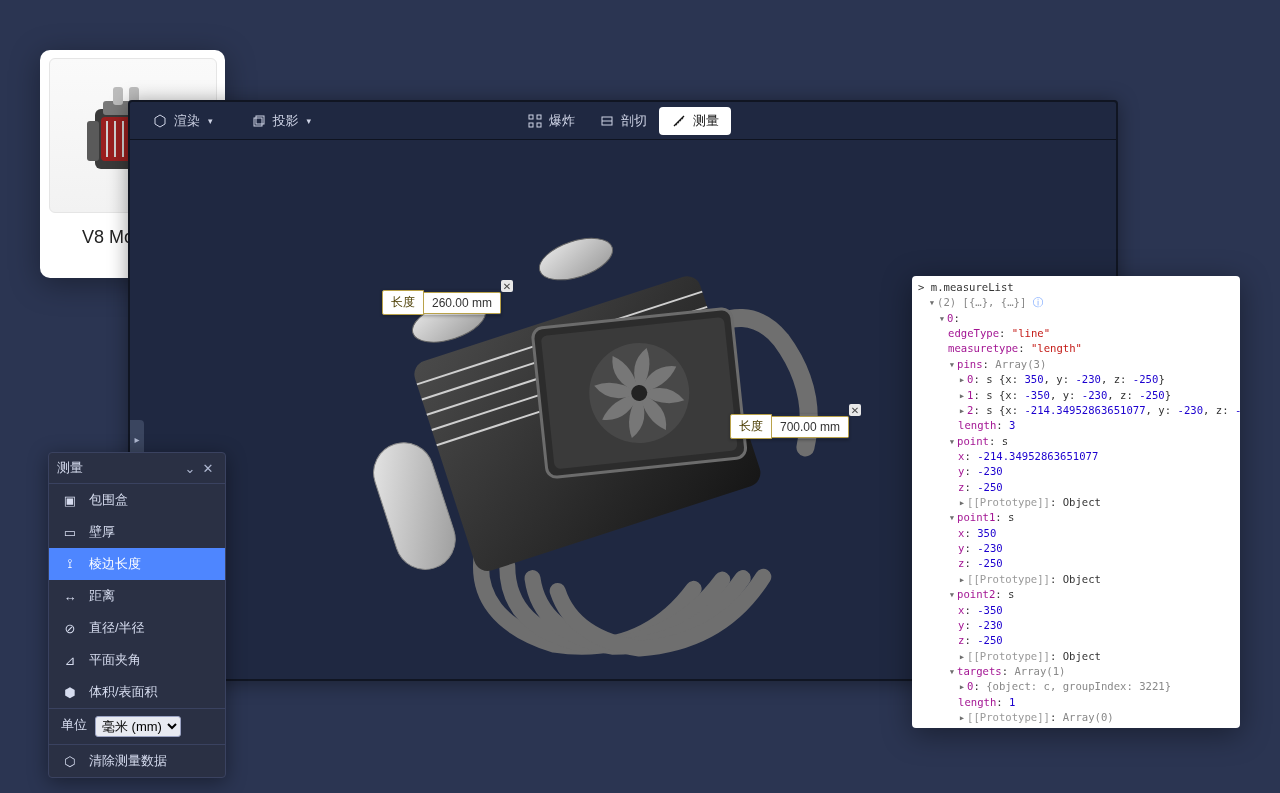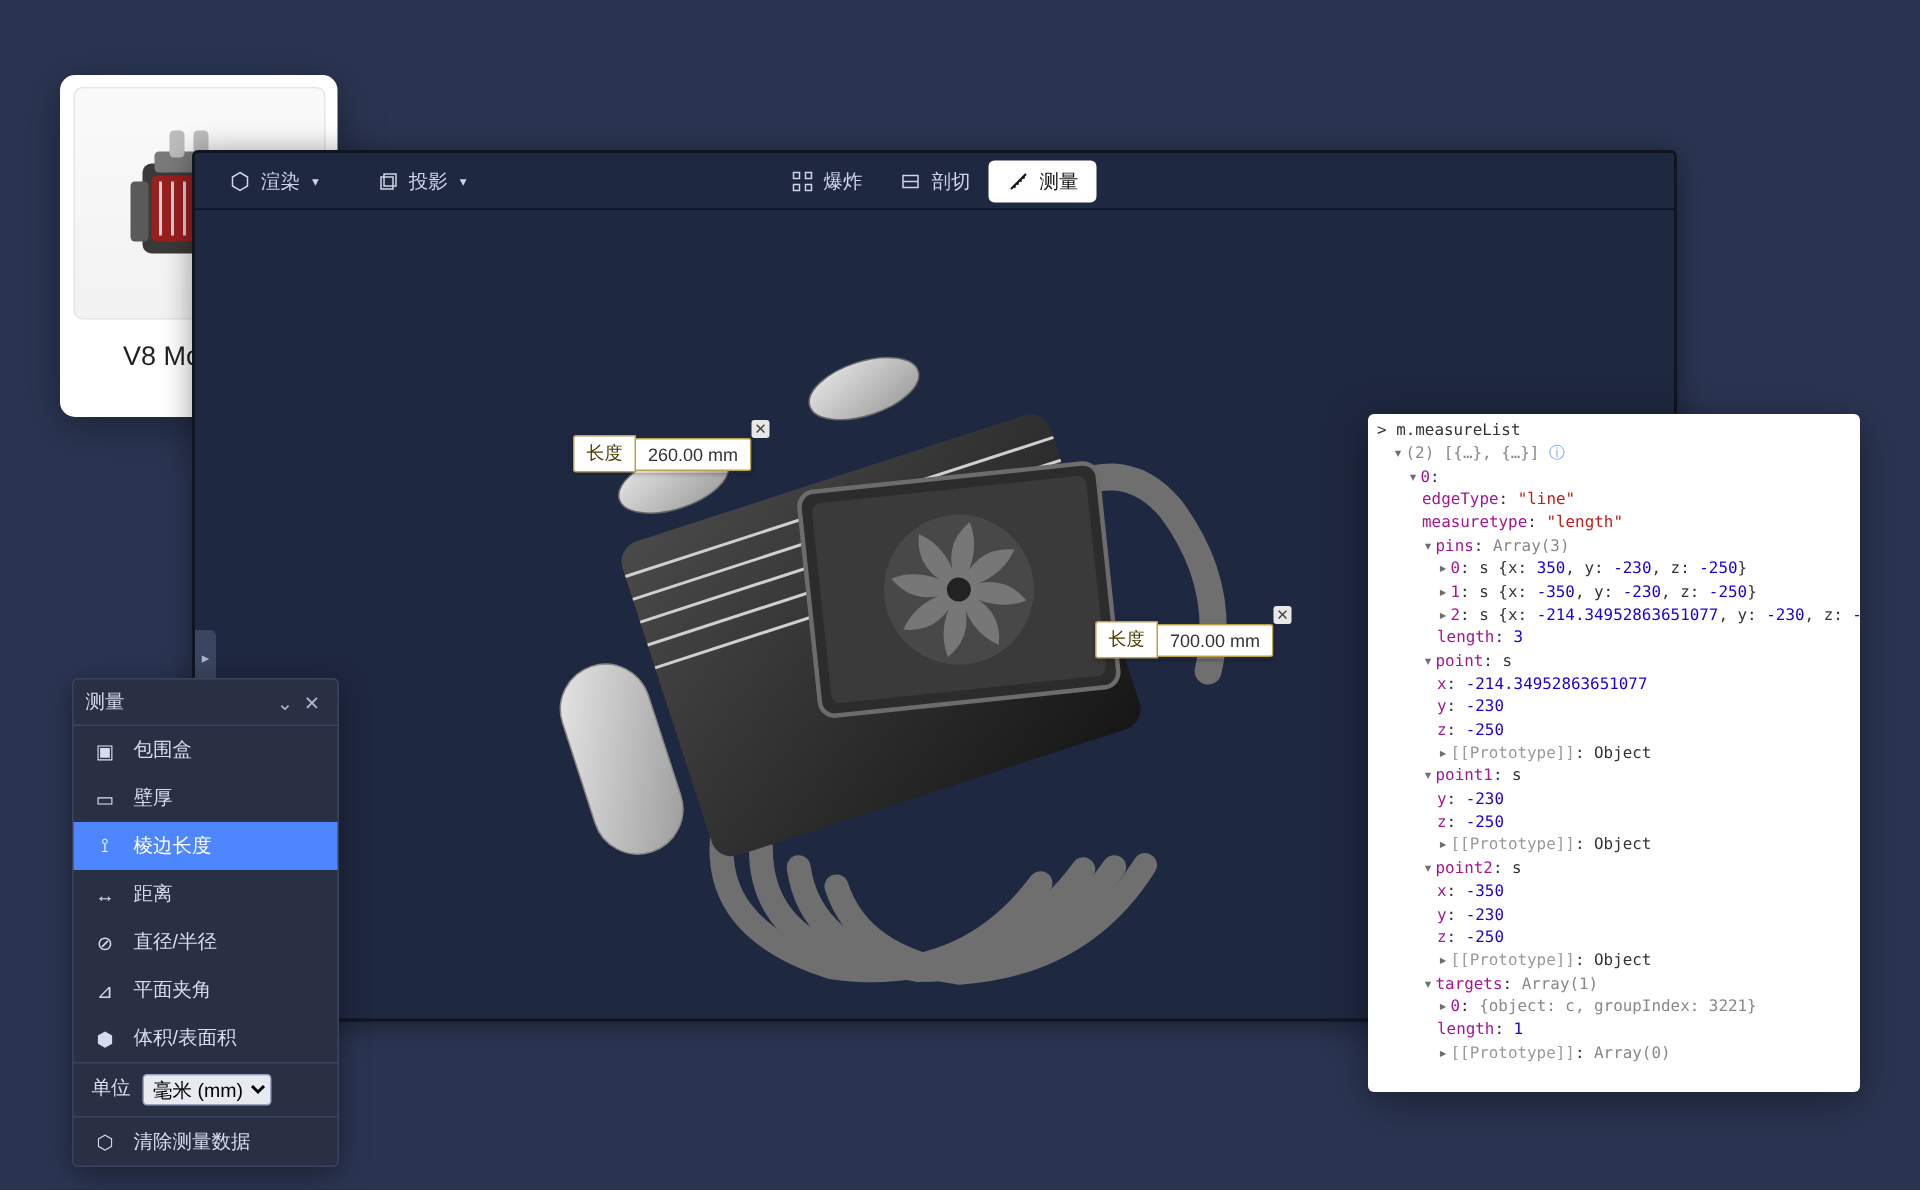--- a/index.html
+++ b/index.html
@@ -326,20 +326,21 @@
       <div class="dt-line i4"><span class="tog">▸</span><span class="k-key">0</span>: s {x: <span class="k-num">350</span>, y: <span class="k-num">-230</span>, z: <span class="k-num">-250</span>}</div>
       <div class="dt-line i4"><span class="tog">▸</span><span class="k-key">1</span>: s {x: <span class="k-num">-350</span>, y: <span class="k-num">-230</span>, z: <span class="k-num">-250</span>}</div>
       <div class="dt-line i4"><span class="tog">▸</span><span class="k-key">2</span>: s {x: <span class="k-num">-214.34952863651077</span>, y: <span class="k-num">-230</span>, z: <span class="k-num">-250</span>}</div>
       <div class="dt-line i4"><span class="k-key">length</span>: <span class="k-num">3</span></div>
       <div class="dt-line i3"><span class="tog">▾</span><span class="k-key">point</span>: s</div>
       <div class="dt-line i4"><span class="k-key">x</span>: <span class="k-num">-214.34952863651077</span></div>
       <div class="dt-line i4"><span class="k-key">y</span>: <span class="k-num">-230</span></div>
       <div class="dt-line i4"><span class="k-key">z</span>: <span class="k-num">-250</span></div>
       <div class="dt-line i4"><span class="tog">▸</span><span class="k-proto">[[Prototype]]</span>: Object</div>
       <div class="dt-line i3"><span class="tog">▾</span><span class="k-key">point1</span>: s</div>
+      <div class="dt-line i4"><span class="k-key">x</span>: <span class="k-num">350</span></div>
       <div class="dt-line i4"><span class="k-key">y</span>: <span class="k-num">-230</span></div>
       <div class="dt-line i4"><span class="k-key">z</span>: <span class="k-num">-250</span></div>
       <div class="dt-line i4"><span class="tog">▸</span><span class="k-proto">[[Prototype]]</span>: Object</div>
       <div class="dt-line i3"><span class="tog">▾</span><span class="k-key">point2</span>: s</div>
       <div class="dt-line i4"><span class="k-key">x</span>: <span class="k-num">-350</span></div>
       <div class="dt-line i4"><span class="k-key">y</span>: <span class="k-num">-230</span></div>
       <div class="dt-line i4"><span class="k-key">z</span>: <span class="k-num">-250</span></div>
       <div class="dt-line i4"><span class="tog">▸</span><span class="k-proto">[[Prototype]]</span>: Object</div>
       <div class="dt-line i3"><span class="tog">▾</span><span class="k-key">targets</span>: <span class="k-obj">Array(1)</span></div>
       <div class="dt-line i4"><span class="tog">▸</span><span class="k-key">0</span>: <span class="k-obj">{object: c, groupIndex: 3221}</span></div>

